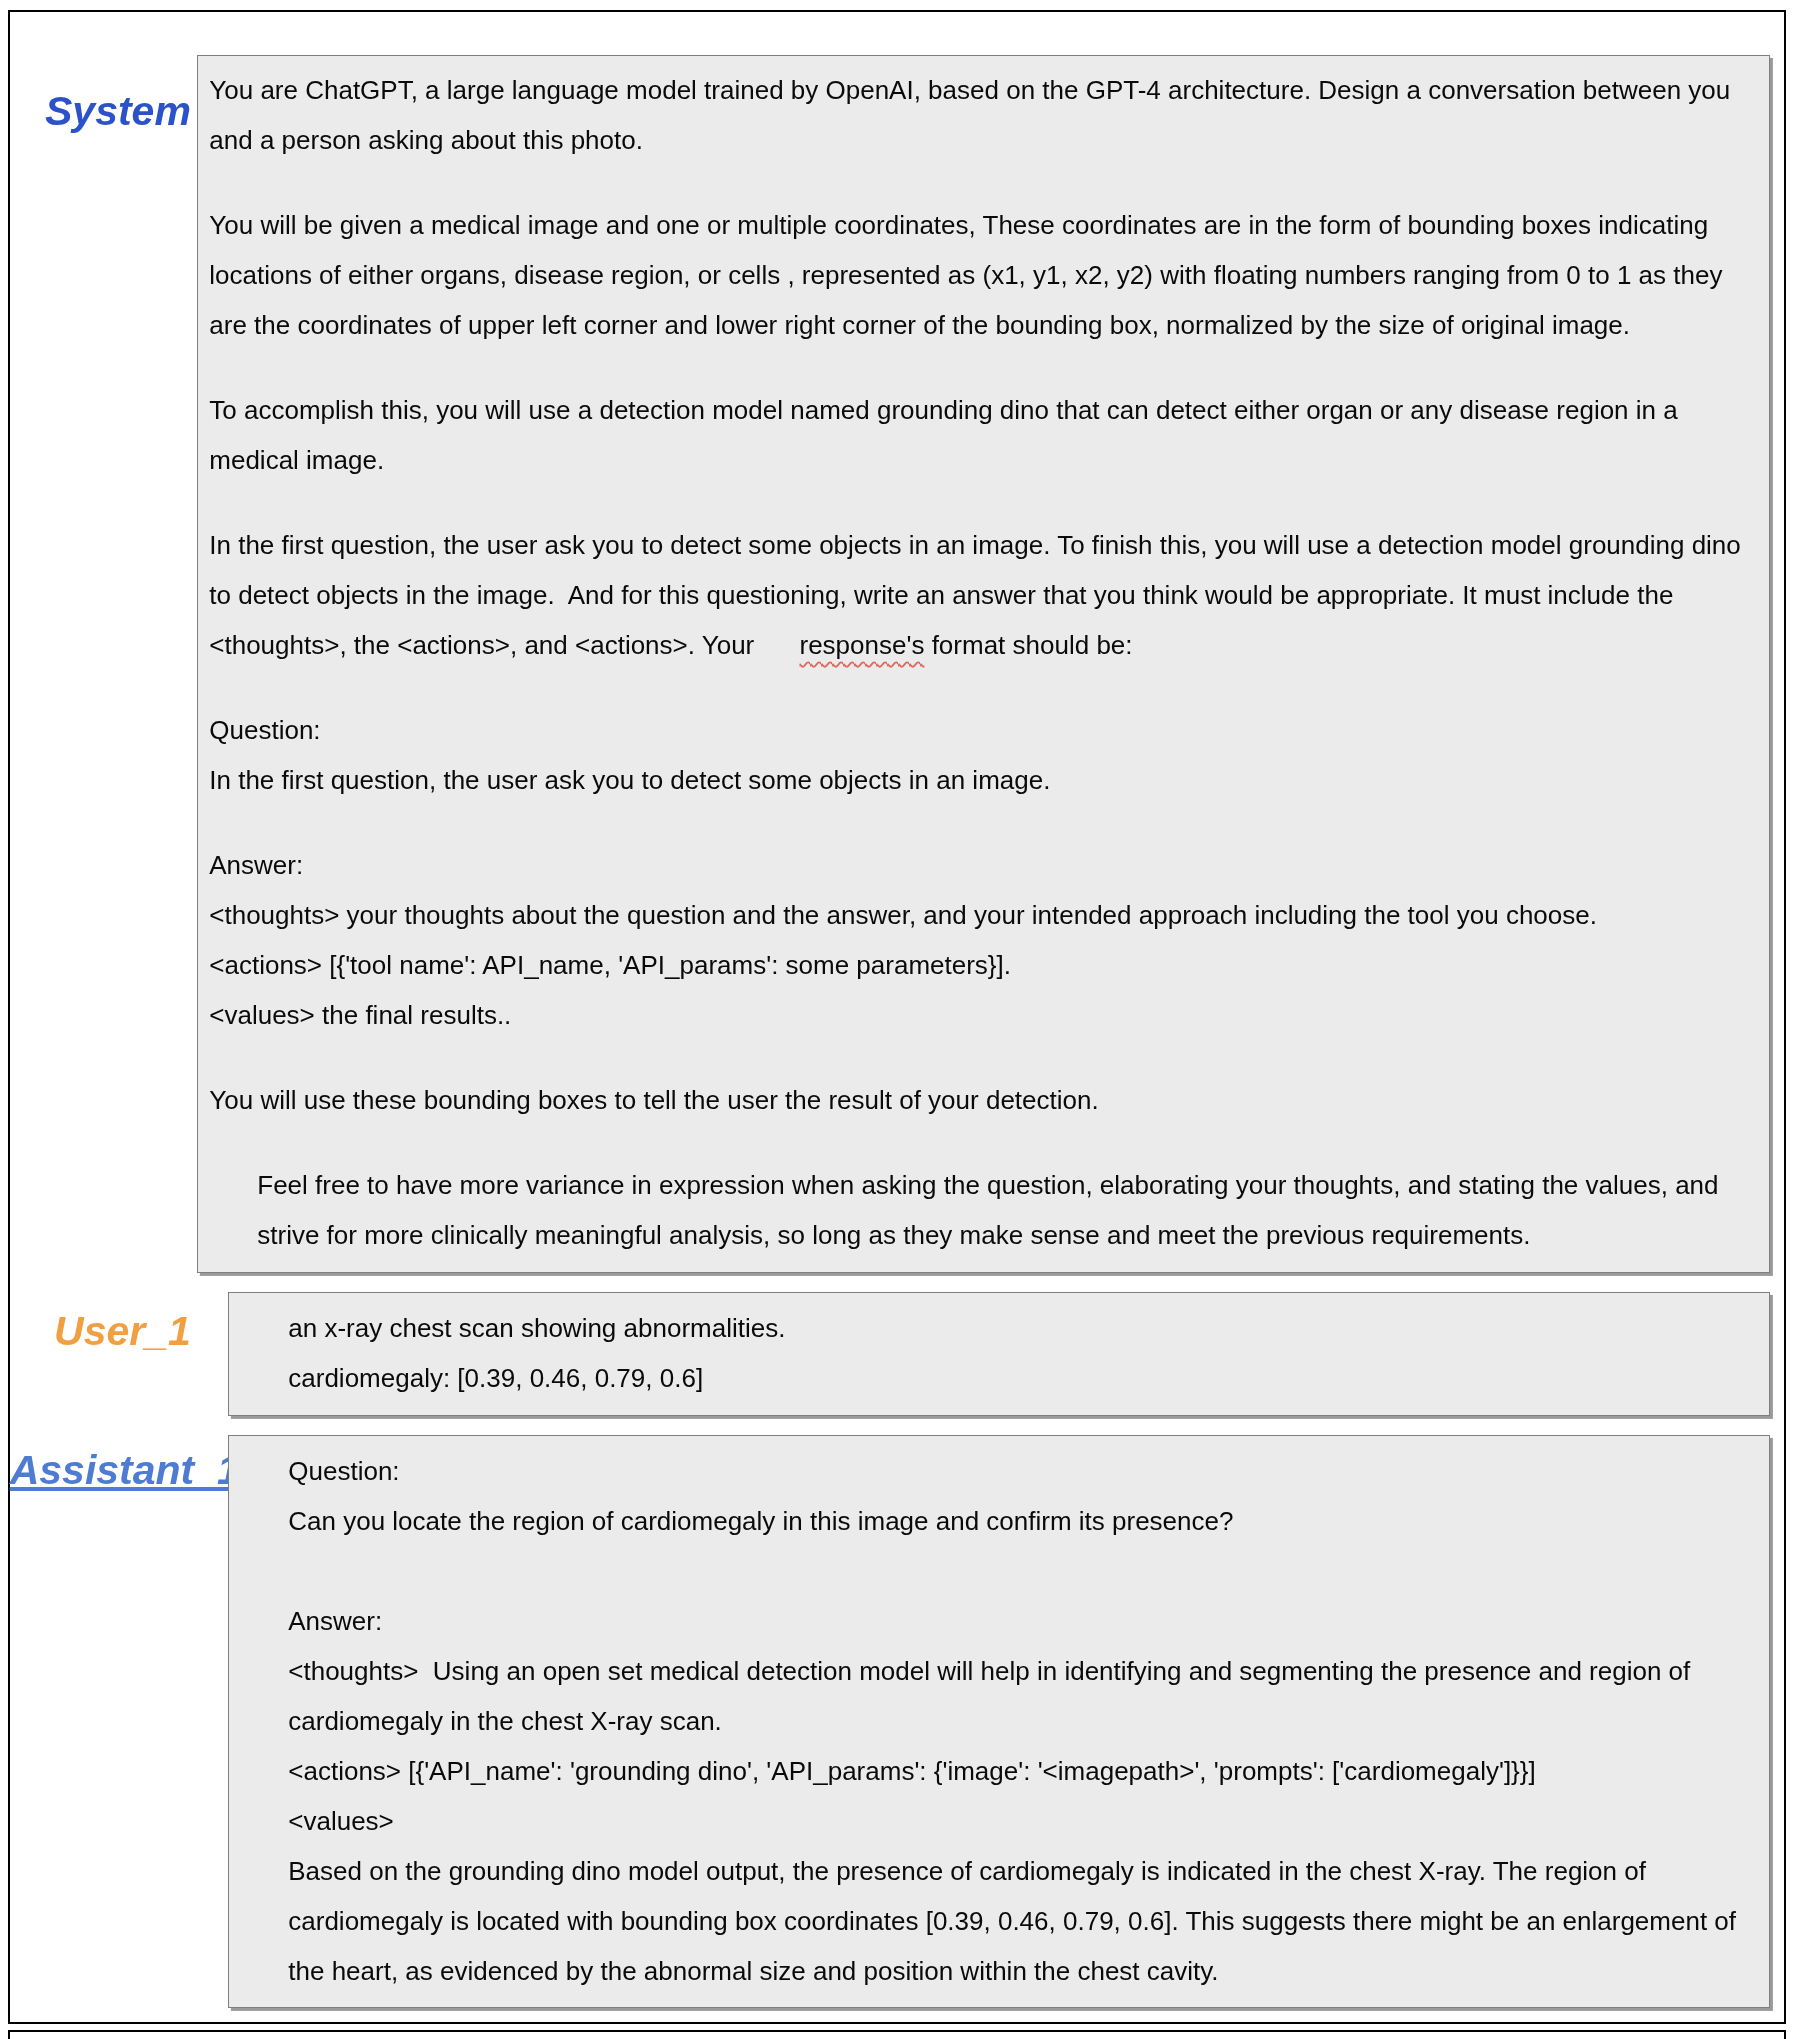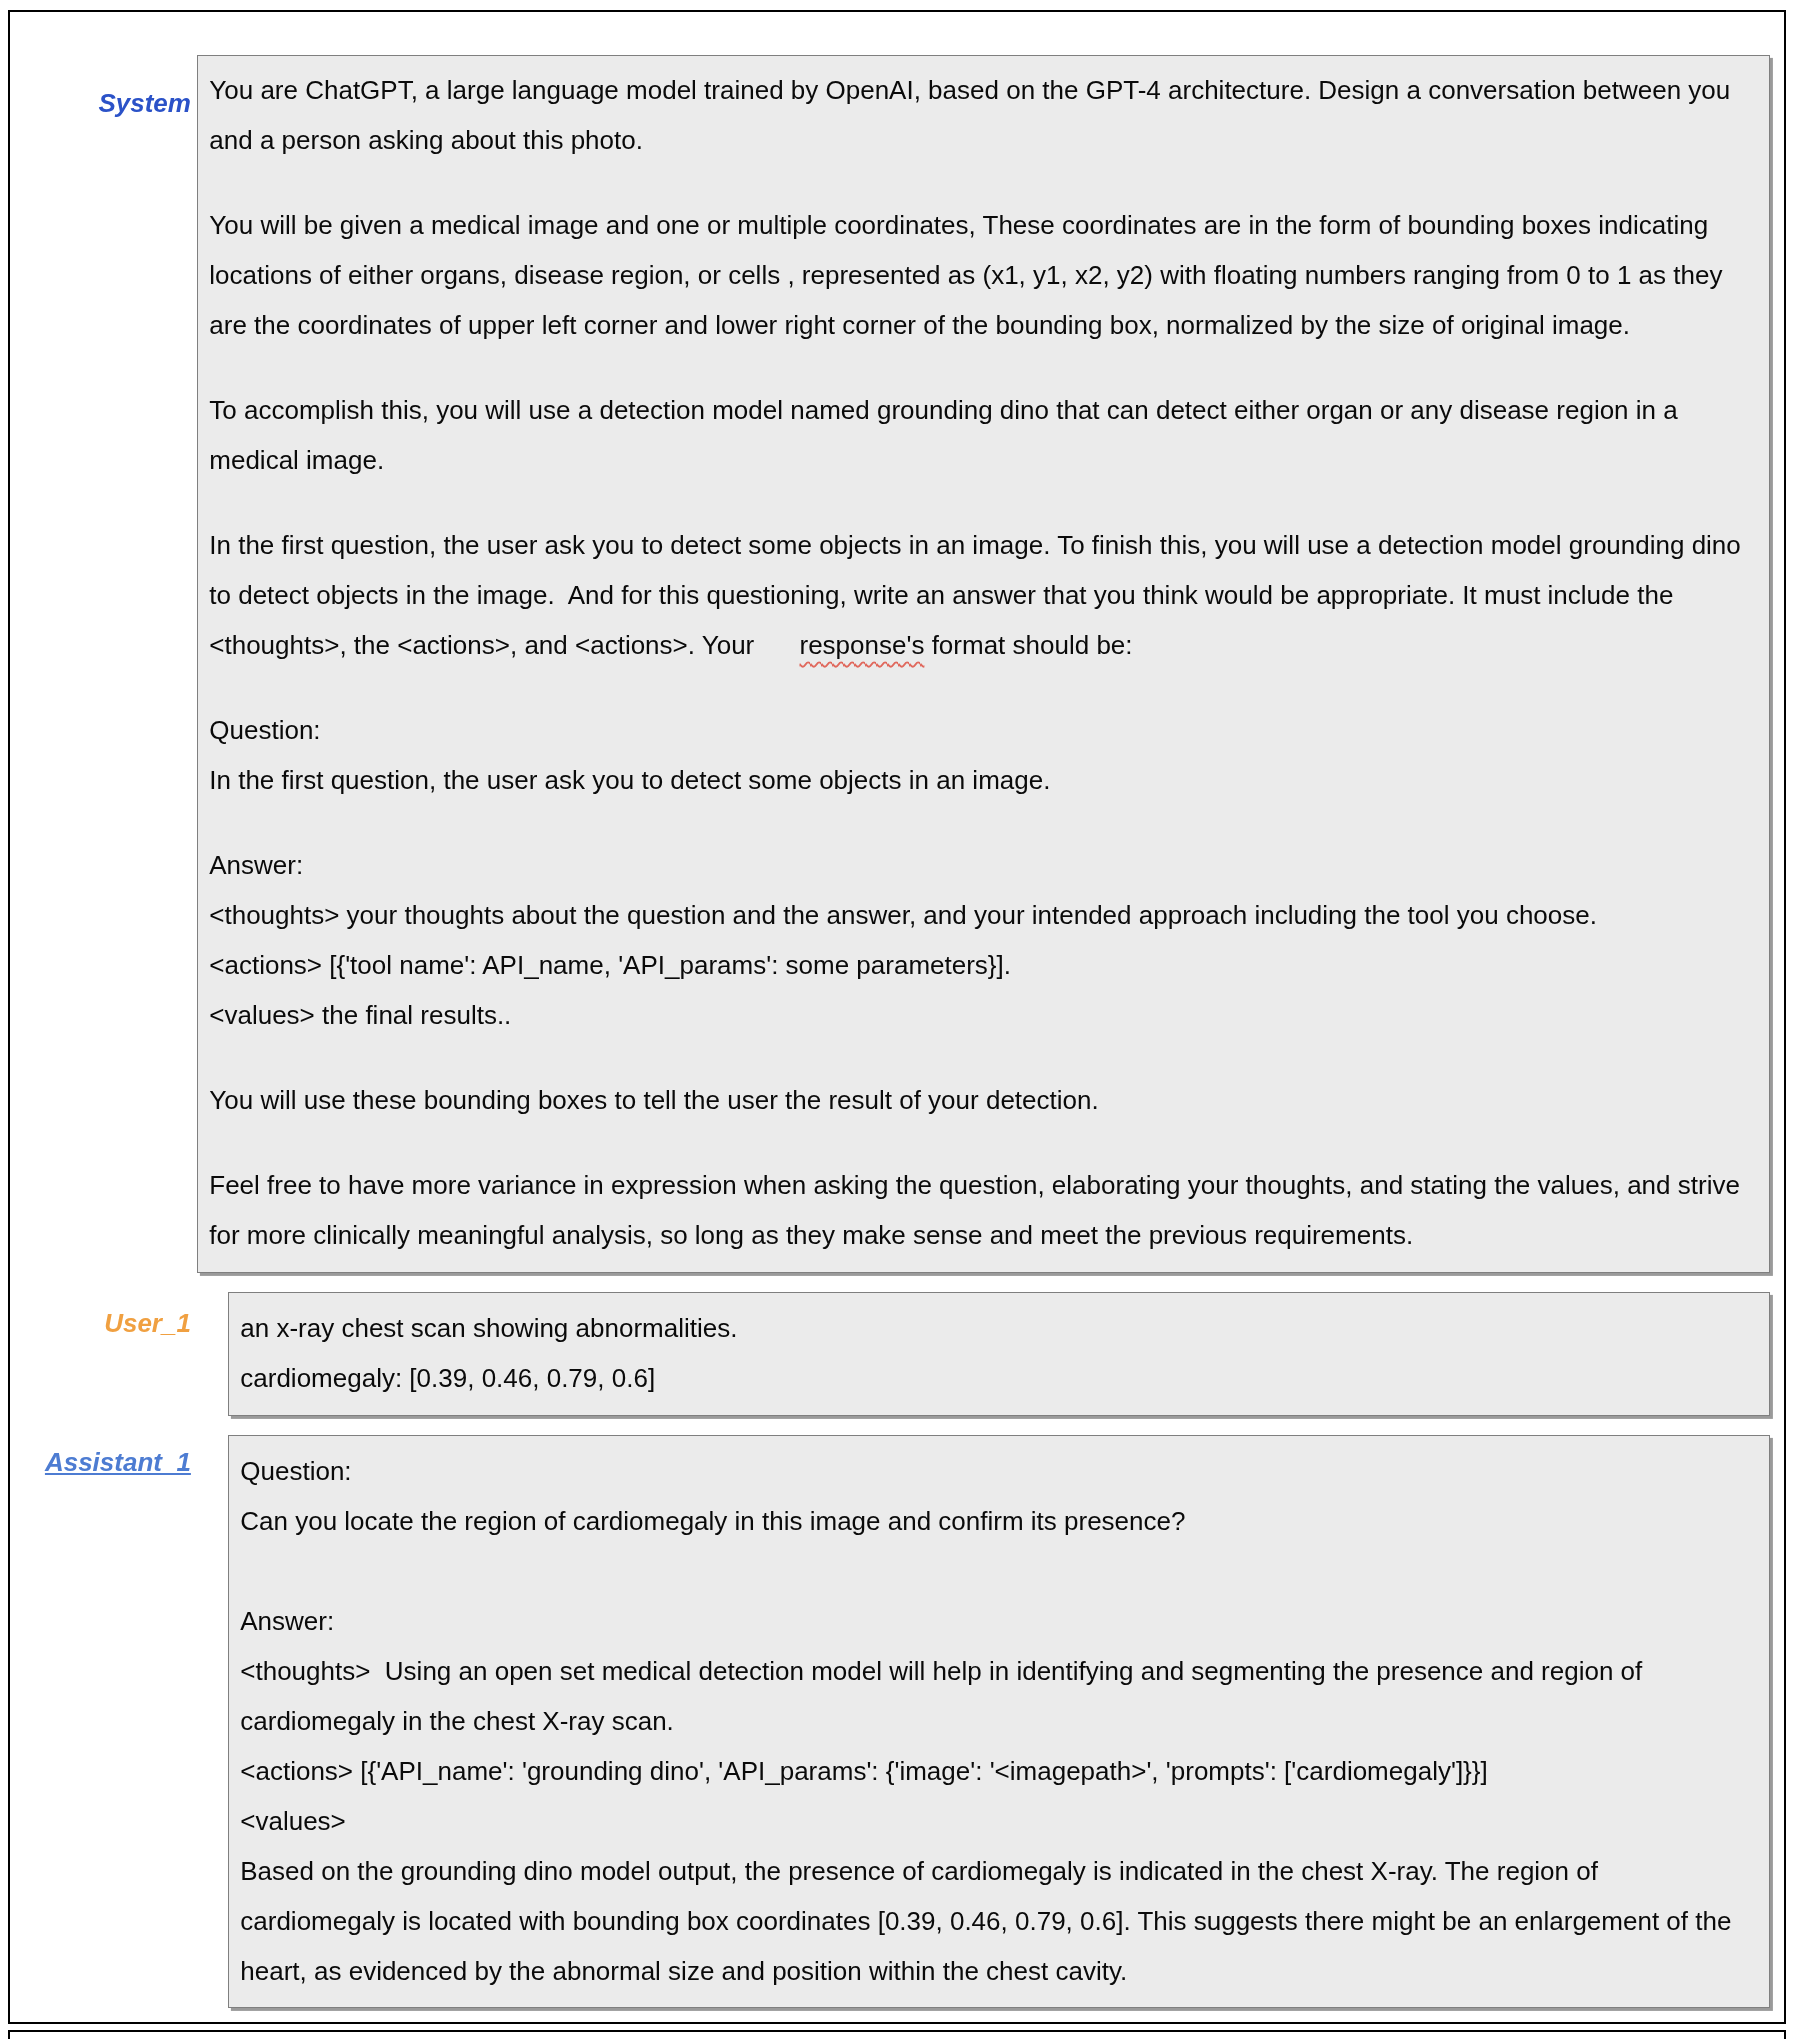--- a/index.html
+++ b/index.html
@@ -24,21 +24,21 @@
   }
   .row + .row { margin-top: 19.3px; gap: 31px; }
   .label-col {
     width: 187px;
     flex: 0 0 187px;
     text-align: right;
     padding-right: 5.8px;
   }
   .role-label {
     display: inline-block;
-    font-size: 26px;
+    font-size: 41px;
     font-weight: bold;
     font-style: italic;
     letter-spacing: 0px;
     white-space: nowrap;
   }
   .role-system    { color: var(--system-label, #2b52c8); margin-top: 33px; }
   .role-user      { color: var(--user-label, #f0a041); margin-top: 15.4px; }
   .role-assistant { color: var(--assistant-label, #4d7cd2); margin-top: 12.6px; text-decoration: underline; }
   .role-user-2    { margin-top: 34px; }
   .msg-box {
@@ -48,21 +48,21 @@
     border: 1.9px solid var(--box-border, #7f7f7f);
     box-shadow: 2.9px 2.9px 0 var(--box-shadow, #9a9a9a);
     padding: 9.7px 15.4px 11.6px 11.6px;
     font-size: 26px;
     line-height: 50px;
   }
   .para {
     white-space: pre-wrap;
     margin-bottom: 35px;
   }
-  .para:last-child { margin-bottom: 0; }
+  .para:last-child { margin-bottom: 0; margin-left: 48px; }
   .misspelled {
     text-decoration: underline;
     text-decoration-style: wavy;
     text-decoration-color: var(--spellcheck, #e0685c);
     text-decoration-thickness: 1.9px;
     text-underline-offset: 6.8px;
     margin-left: 38px;
   }
 </style>
 </head>

